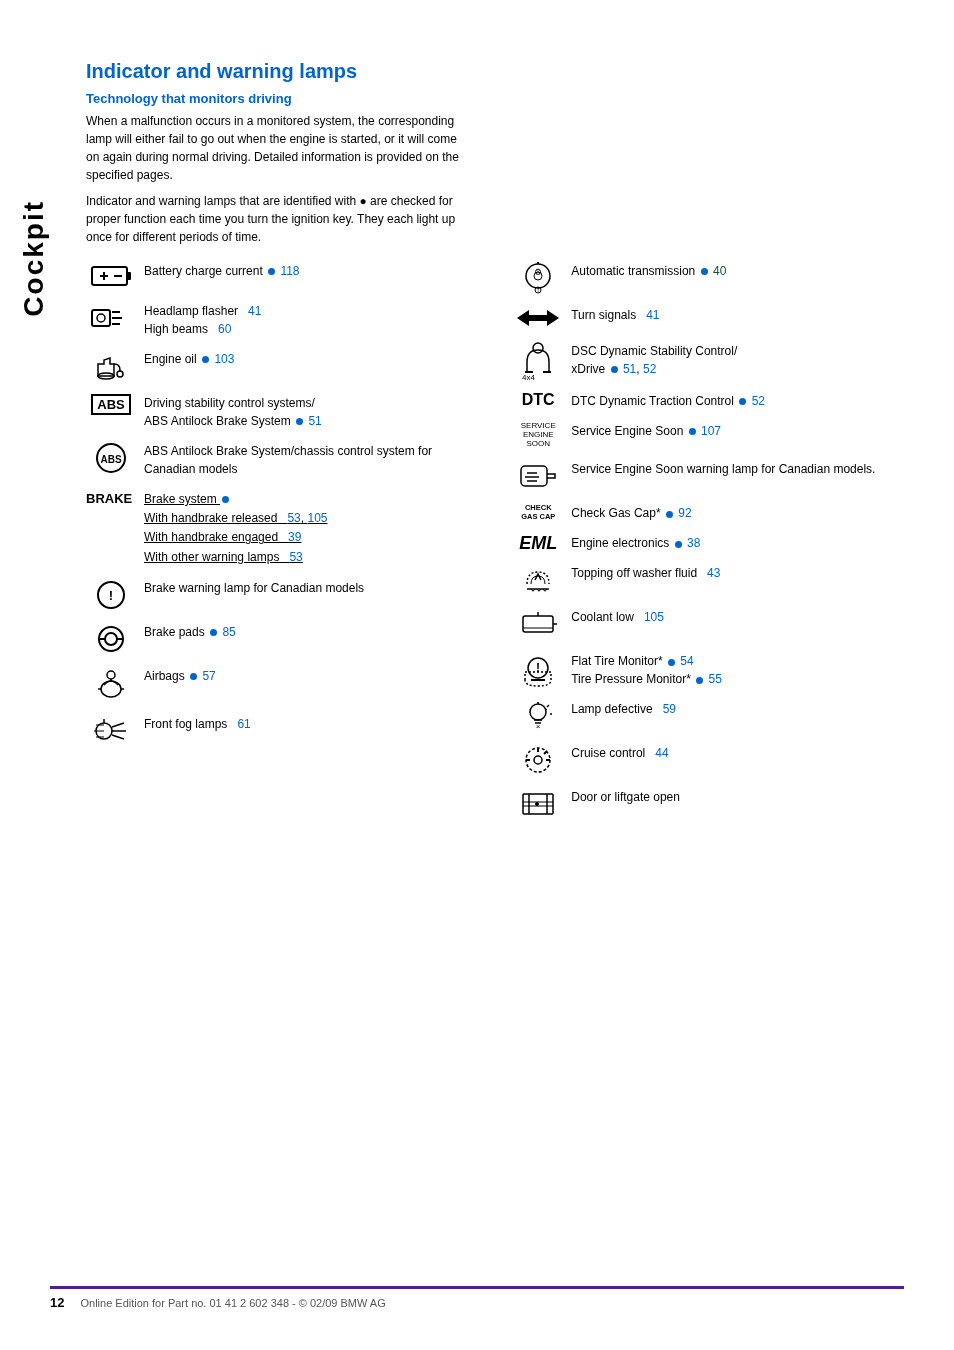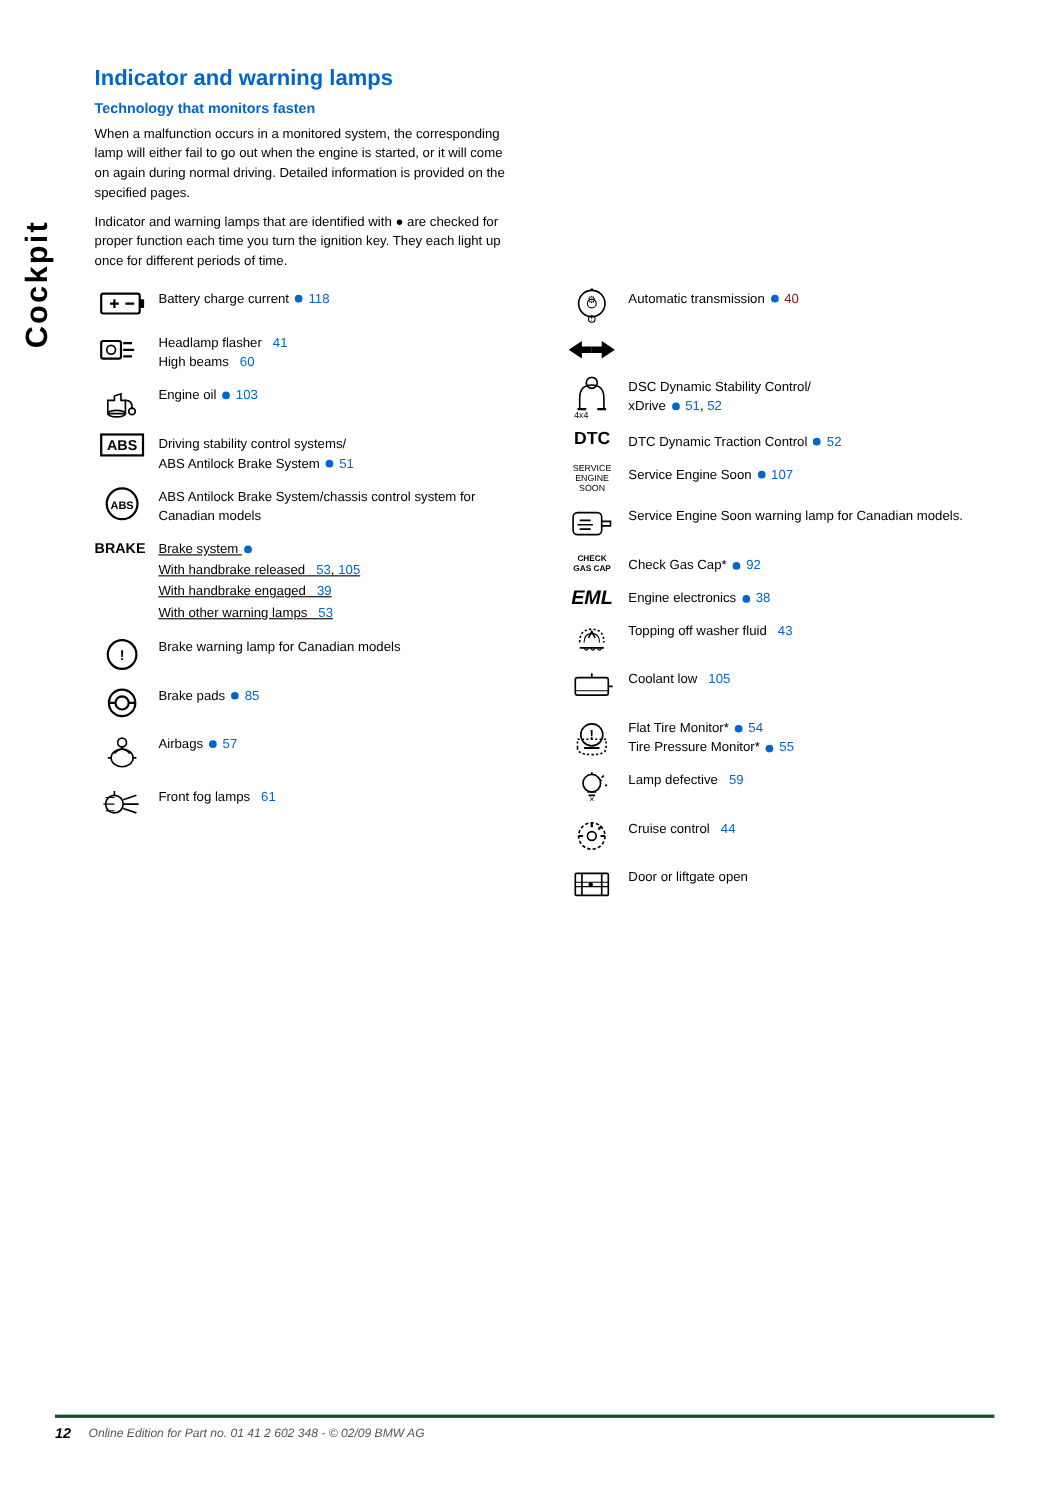--- a/index.html
+++ b/index.html
@@ -114,26 +114,25 @@
       font-weight: bold;
       font-size: 13px;
       font-family: Arial Black, Arial, sans-serif;
     }
 
     .footer-bar {
       position: absolute;
       bottom: 40px;
       left: 50px;
       right: 50px;
-      border-top: 3px solid #14532d;
+      border-top: 3px solid #4c1d95;
       padding-top: 6px;
       display: flex;
       align-items: center;
       gap: 16px;
-      font-style: italic;
     }
 
     .page-number {
       font-size: 13px;
       font-weight: bold;
       color: #000;
     }
 
     .footer-text {
       font-size: 11px;
@@ -160,21 +159,21 @@
 <body>
 
 <div class="page-container">
 
   <div class="sidebar-label">Cockpit</div>
 
   <div class="main-content">
 
     <h1 class="section-title">Indicator and warning lamps</h1>
 
-    <h2 class="subsection-title">Technology that monitors fasten</h2>
+    <h2 class="subsection-title">Technology that monitors driving</h2>
 
     <p class="intro-text">When a malfunction occurs in a monitored system, the corresponding lamp will either fail to go out when the engine is started, or it will come on again during normal driving. Detailed information is provided on the specified pages.</p>
     <p class="intro-text">Indicator and warning lamps that are identified with ● are checked for proper function each time you turn the ignition key. They each light up once for different periods of time.</p>
 
     <div class="columns-wrapper">
 
       <div class="left-column">
 
         <div class="lamp-item">
           <div class="lamp-icon">
@@ -325,30 +324,33 @@
             <svg width="42" height="32" viewBox="0 0 42 32">
               <circle cx="21" cy="14" r="12" fill="none" stroke="#000" stroke-width="1.5"></circle>
               <text x="21" y="13" text-anchor="middle" font-size="9" font-family="Arial">⚙</text>
               <line x1="21" y1="2" x2="21" y2="0" stroke="#000" stroke-width="2"></line>
               <circle cx="21" cy="14" r="4" fill="none" stroke="#000" stroke-width="1"></circle>
               <text x="21" y="30" text-anchor="middle" font-size="8" font-family="Arial">!</text>
               <circle cx="21" cy="28" r="3" fill="none" stroke="#000" stroke-width="1"></circle>
             </svg>
           </div>
           <div class="lamp-text">
-            Automatic transmission <span class="dot"></span> <span style="color:#7f1d1d">40</span>
+            Automatic transmission <span class="dot"></span> <span style="color:#14532d">40</span>
           </div>
         </div>
 
         <div class="lamp-item">
           <div class="lamp-icon">
             <svg width="42" height="24" viewBox="0 0 42 24">
               <polygon points="0,12 12,4 12,9 21,9 21,15 12,15 12,20" fill="#000"></polygon>
               <polygon points="42,12 30,4 30,9 21,9 21,15 30,15 30,20" fill="#000"></polygon>
             </svg>
+          </div>
+          <div class="lamp-text">
+            Turn signals &nbsp;&nbsp;<span style="color:#0066cc">41</span>
           </div>
         </div>
 
         <div class="lamp-item">
           <div class="lamp-icon" style="flex-direction:column; justify-content:center;">
             <svg width="42" height="38" viewBox="0 0 42 38">
               <path d="M10 30 L10 20 Q10 8 21 8 Q32 8 32 20 L32 30" fill="none" stroke="#000" stroke-width="1.5"></path>
               <circle cx="21" cy="6" r="5" fill="none" stroke="#000" stroke-width="1.5"></circle>
               <line x1="8" y1="30" x2="16" y2="30" stroke="#000" stroke-width="2"></line>
               <line x1="26" y1="30" x2="34" y2="30" stroke="#000" stroke-width="2"></line>

